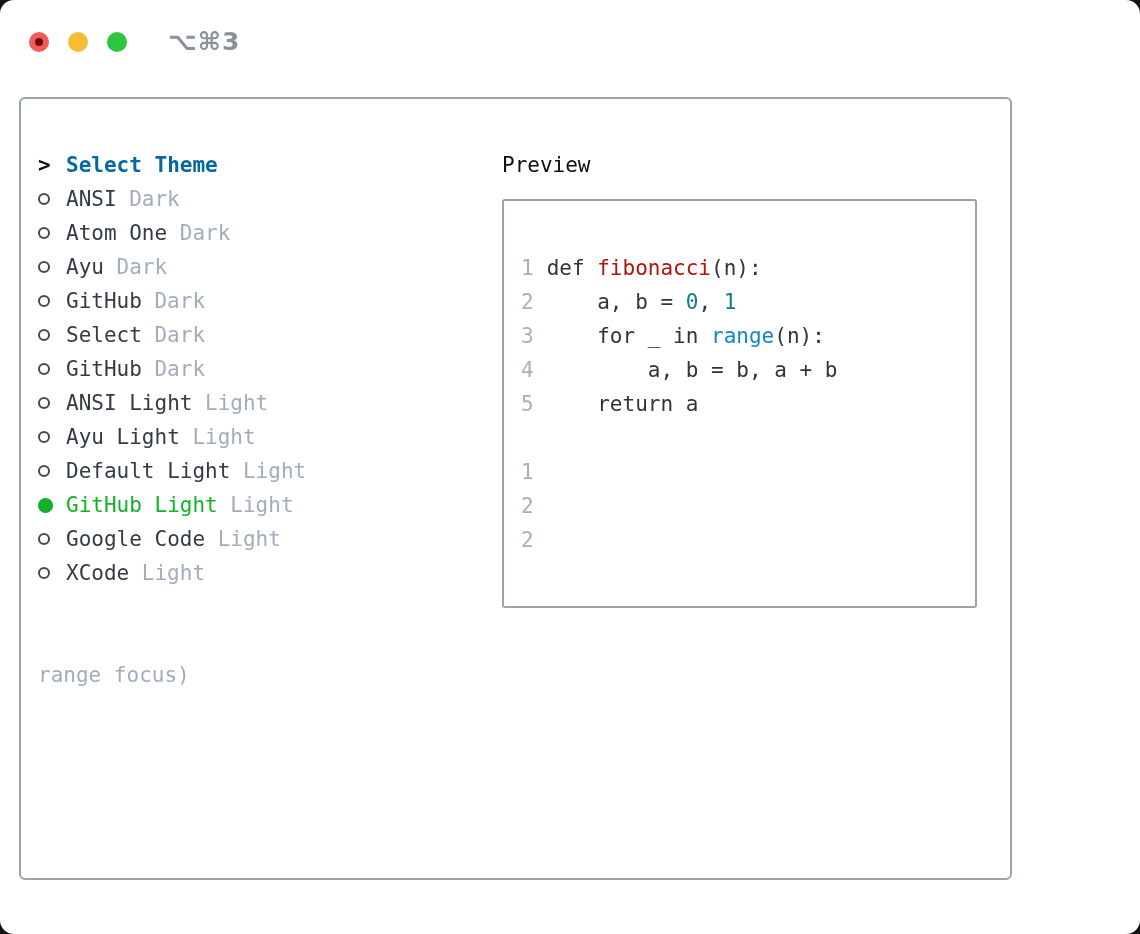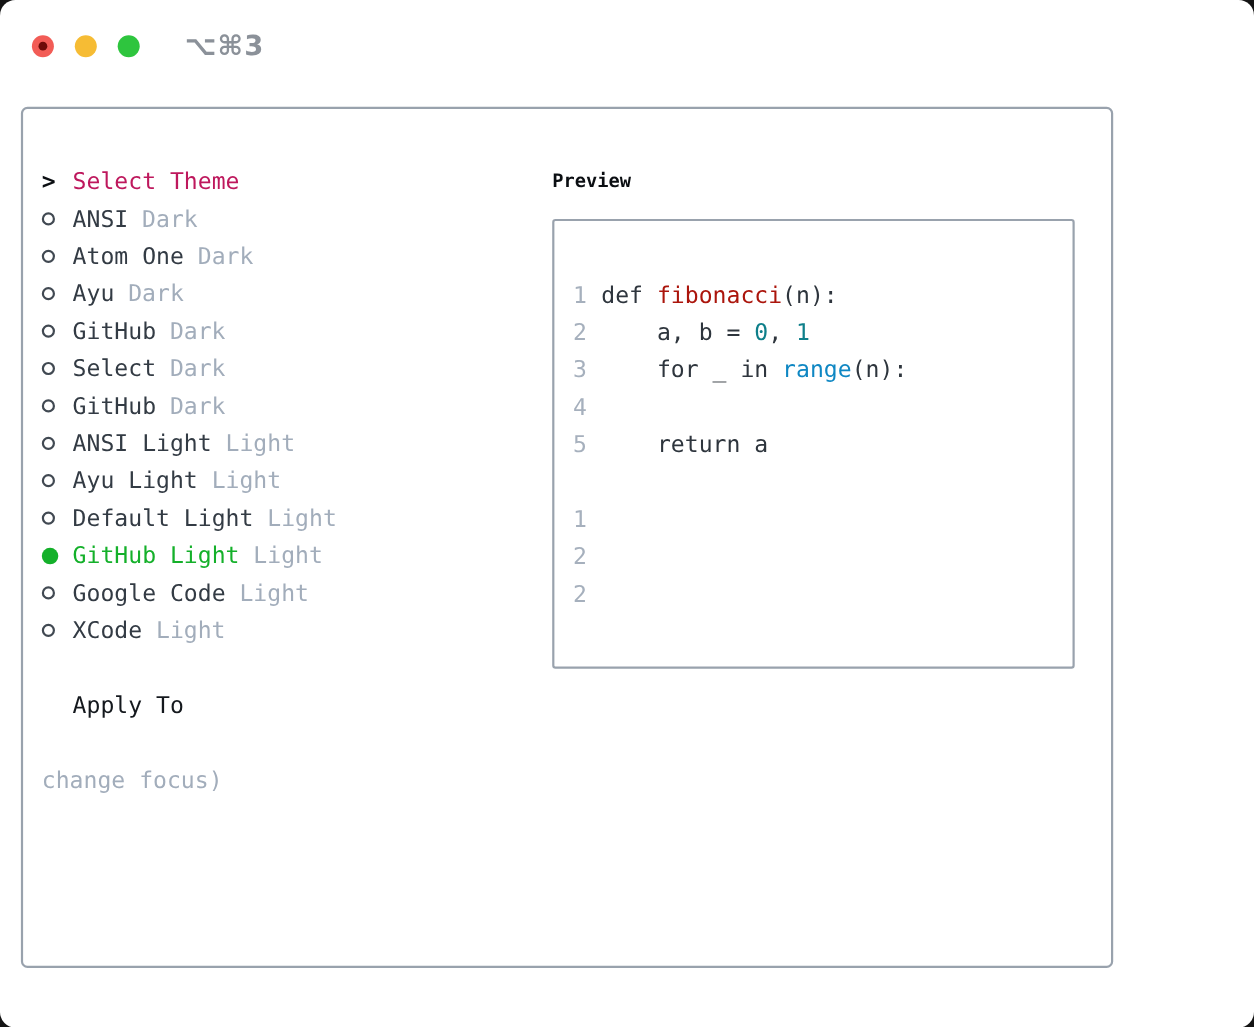--- a/index.html
+++ b/index.html
@@ -21,31 +21,31 @@
   .light.green{background:var(--tgreen)}
   .wtitle{margin-left:22px;font-family:"DejaVu Sans",sans-serif;font-weight:bold;
     font-size:25px;color:#8b9199;letter-spacing:1px}
   .panel{position:absolute;left:19px;top:97px;width:993px;height:783px;
     border:2px solid var(--border);border-radius:6px;background:#fff}
   .leftcol{position:absolute;left:17px;top:49px}
   .row{height:34px;display:flex;align-items:center;font-size:21px;white-space:pre}
   .spacer{height:34px}
   .marker{width:28px;display:flex;align-items:center}
   .gt{width:28px;font-weight:bold;color:#0b0e12}
-  .hdr{font-weight:normal;color:#be185d}
+  .hdr{font-weight:bold;color:#0369a1}
   .ring{width:12px;height:12px;border:2px solid #414952;border-radius:50%}
   .seldot{width:15px;height:15px;border-radius:50%;background:var(--accent)}
   .item-name{color:var(--text)}
   .item-name.sel{color:var(--accent)}
   .variant{color:var(--muted);margin-left:0.6em}
   .applyhdr{padding-left:28px;color:#14181d}
   .hint{color:var(--muted)}
   .rightcol{position:absolute;left:481px;top:49px}
-  .preview-label{height:34px;display:flex;align-items:center;font-size:17px;
-    font-weight:bold;color:#0b0e12}
+  .preview-label{height:34px;display:flex;align-items:center;font-size:21px;
+    font-weight:normal;color:#0b0e12}
   .preview-box{margin-top:17px;width:475px;height:409px;border:2px solid var(--border);
     border-radius:3px;padding:50px 0 0 17px;background:#fff}
   .cline{height:34px;display:flex;align-items:center;font-size:21px;white-space:pre}
   .ln{display:inline-block;width:13px;color:#a6b0bd}
   .c-code{color:var(--code)} .c-func{color:var(--func)} .c-num{color:var(--num)}
   .c-builtin{color:var(--builtin)} .c-ctx{color:var(--ctx)}
   .c-del{color:var(--deleted)} .c-add{color:var(--added)}
 </style>
 </head>
 <body>
@@ -78,38 +78,35 @@
           <div class="row"><span class="marker"><span class="ring"></span></span><span class="item-name">ANSI Light</span><span class="variant">Light</span></div>
           <div class="row"><span class="marker"><span class="ring"></span></span><span class="item-name">Ayu Light</span><span class="variant">Light</span></div>
           <div class="row"><span class="marker"><span class="ring"></span></span><span class="item-name">Default Light</span><span class="variant">Light</span></div>
           <div class="row"><span class="marker"><span class="seldot"></span></span><span class="item-name sel">GitHub Light</span><span class="variant">Light</span></div>
           <div class="row"><span class="marker"><span class="ring"></span></span><span class="item-name">Google Code</span><span class="variant">Light</span></div>
           <div class="row"><span class="marker"><span class="ring"></span></span><span class="item-name">XCode</span><span class="variant">Light</span></div>
         </div>
 
       <div class="spacer"></div>
 
-      <div class="row applyhdr">
-        <span>Apply To</span>
-      </div>
 
 
       <div class="spacer"></div>
 
-      <div class="row hint">change focus)</div>
+      <div class="row hint">range focus)</div>
     </div>
 
     <div class="rightcol">
       <div class="preview-label">Preview</div>
       <div class="preview-box">
         <div>
             <div class="cline"><span class="ln">1</span><span class="c-code"> def </span><span class="c-func">fibonacci</span><span class="c-code">(n):</span></div>
             <div class="cline"><span class="ln">2</span><span class="c-code">     a, b = </span><span class="c-num">0</span><span class="c-code">, </span><span class="c-num">1</span></div>
             <div class="cline"><span class="ln">3</span><span class="c-code">     for _ in </span><span class="c-builtin">range</span><span class="c-code">(n):</span></div>
-            <div class="cline"><span class="ln">4</span></div>
+            <div class="cline"><span class="ln">4</span><span class="c-code">         a, b = b, a + b</span></div>
             <div class="cline"><span class="ln">5</span><span class="c-code">     return a</span></div>
             <div class="cline"><span class="ln"></span></div>
             <div class="cline"><span class="ln">1</span></div>
             <div class="cline"><span class="ln">2</span></div>
             <div class="cline"><span class="ln">2</span></div>
           </div>
       </div>
     </div>
 
   </div>

